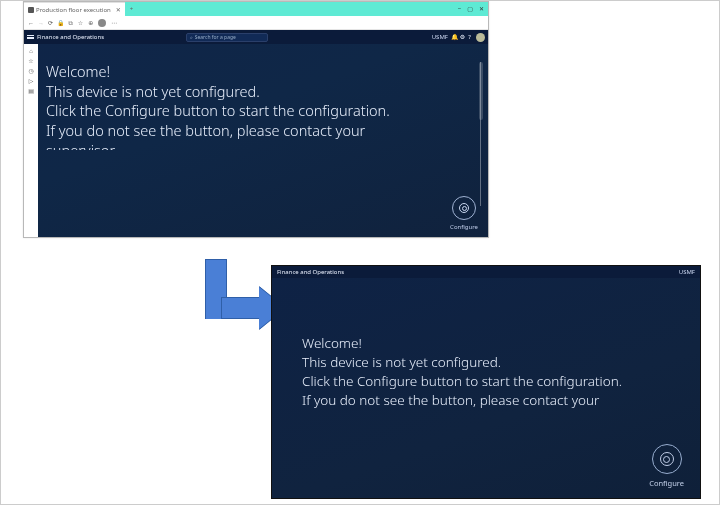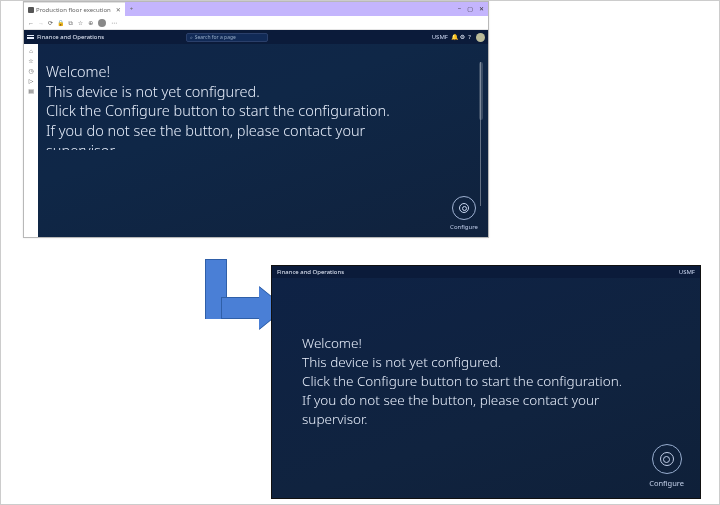--- a/index.html
+++ b/index.html
@@ -1,20 +1,20 @@
 <!DOCTYPE html>
 <html><head>
   <meta charset="utf-8">
   <style>
     *{margin:0;padding:0;box-sizing:border-box}
     body{width:720px;height:505px;background:#fff;font-family:'Segoe UI',system-ui,sans-serif;position:relative;overflow:hidden;border:1px solid #ccc}
 
     
     .top-window{position:absolute;top:0;left:22px;width:466px;height:237px;border:1px solid #b8b8b8;background:#fff;box-shadow:0 0 2px rgba(0,0,0,.1)}
-    .titlebar{height:14px;background:#c4b5fd;display:flex;align-items:center;font-size:6px;color:#666}
+    .titlebar{height:14px;background:#5eead4;display:flex;align-items:center;font-size:6px;color:#666}
     .tab{display:flex;align-items:center;gap:2px;padding:0 4px;height:100%;background:#fff;border-top:1px solid #e0e0e0}
     .favicon{width:6px;height:6px;background:#555;border-radius:1px;display:inline-block}
     .winbtns{margin-left:auto;display:flex;gap:6px;padding-right:4px;font-size:6px;color:#333}
     .addrbar{height:14px;background:#fff;display:flex;align-items:center;font-size:6px;color:#444;gap:4px;padding:0 4px;border-bottom:1px solid #e5e5e5}
     .addr{flex:1;color:#555;white-space:nowrap;overflow:hidden;text-overflow:ellipsis}
     .addr-icons{display:flex;gap:5px;align-items:center;color:#666}
     .circle{width:8px;height:8px;border-radius:50%;background:#888}
 
     
     .appbar{height:14px;background:#0b1b3a;display:flex;align-items:center;padding:0 3px;font-size:6px;color:#e8eefc}
@@ -152,21 +152,20 @@
   <div class="b-appbar">
     <span>Finance and Operations</span>
     <span class="b-company">USMF</span>
   </div>
   <div class="b-body">
     <div class="b-welcome">
       <p>Welcome!</p>
       <p>This device is not yet configured.</p>
       <p>Click the Configure button to start the configuration.</p>
       <p>If you do not see the button, please contact your</p>
-      <p>supervisor.</p>
     </div>
     <div class="b-config">
       <div class="b-ring">
           <div class="dblring2"></div>
         </div>
       <span class="b-label">Configure</span>
     </div>
   </div>
 </div>
 

